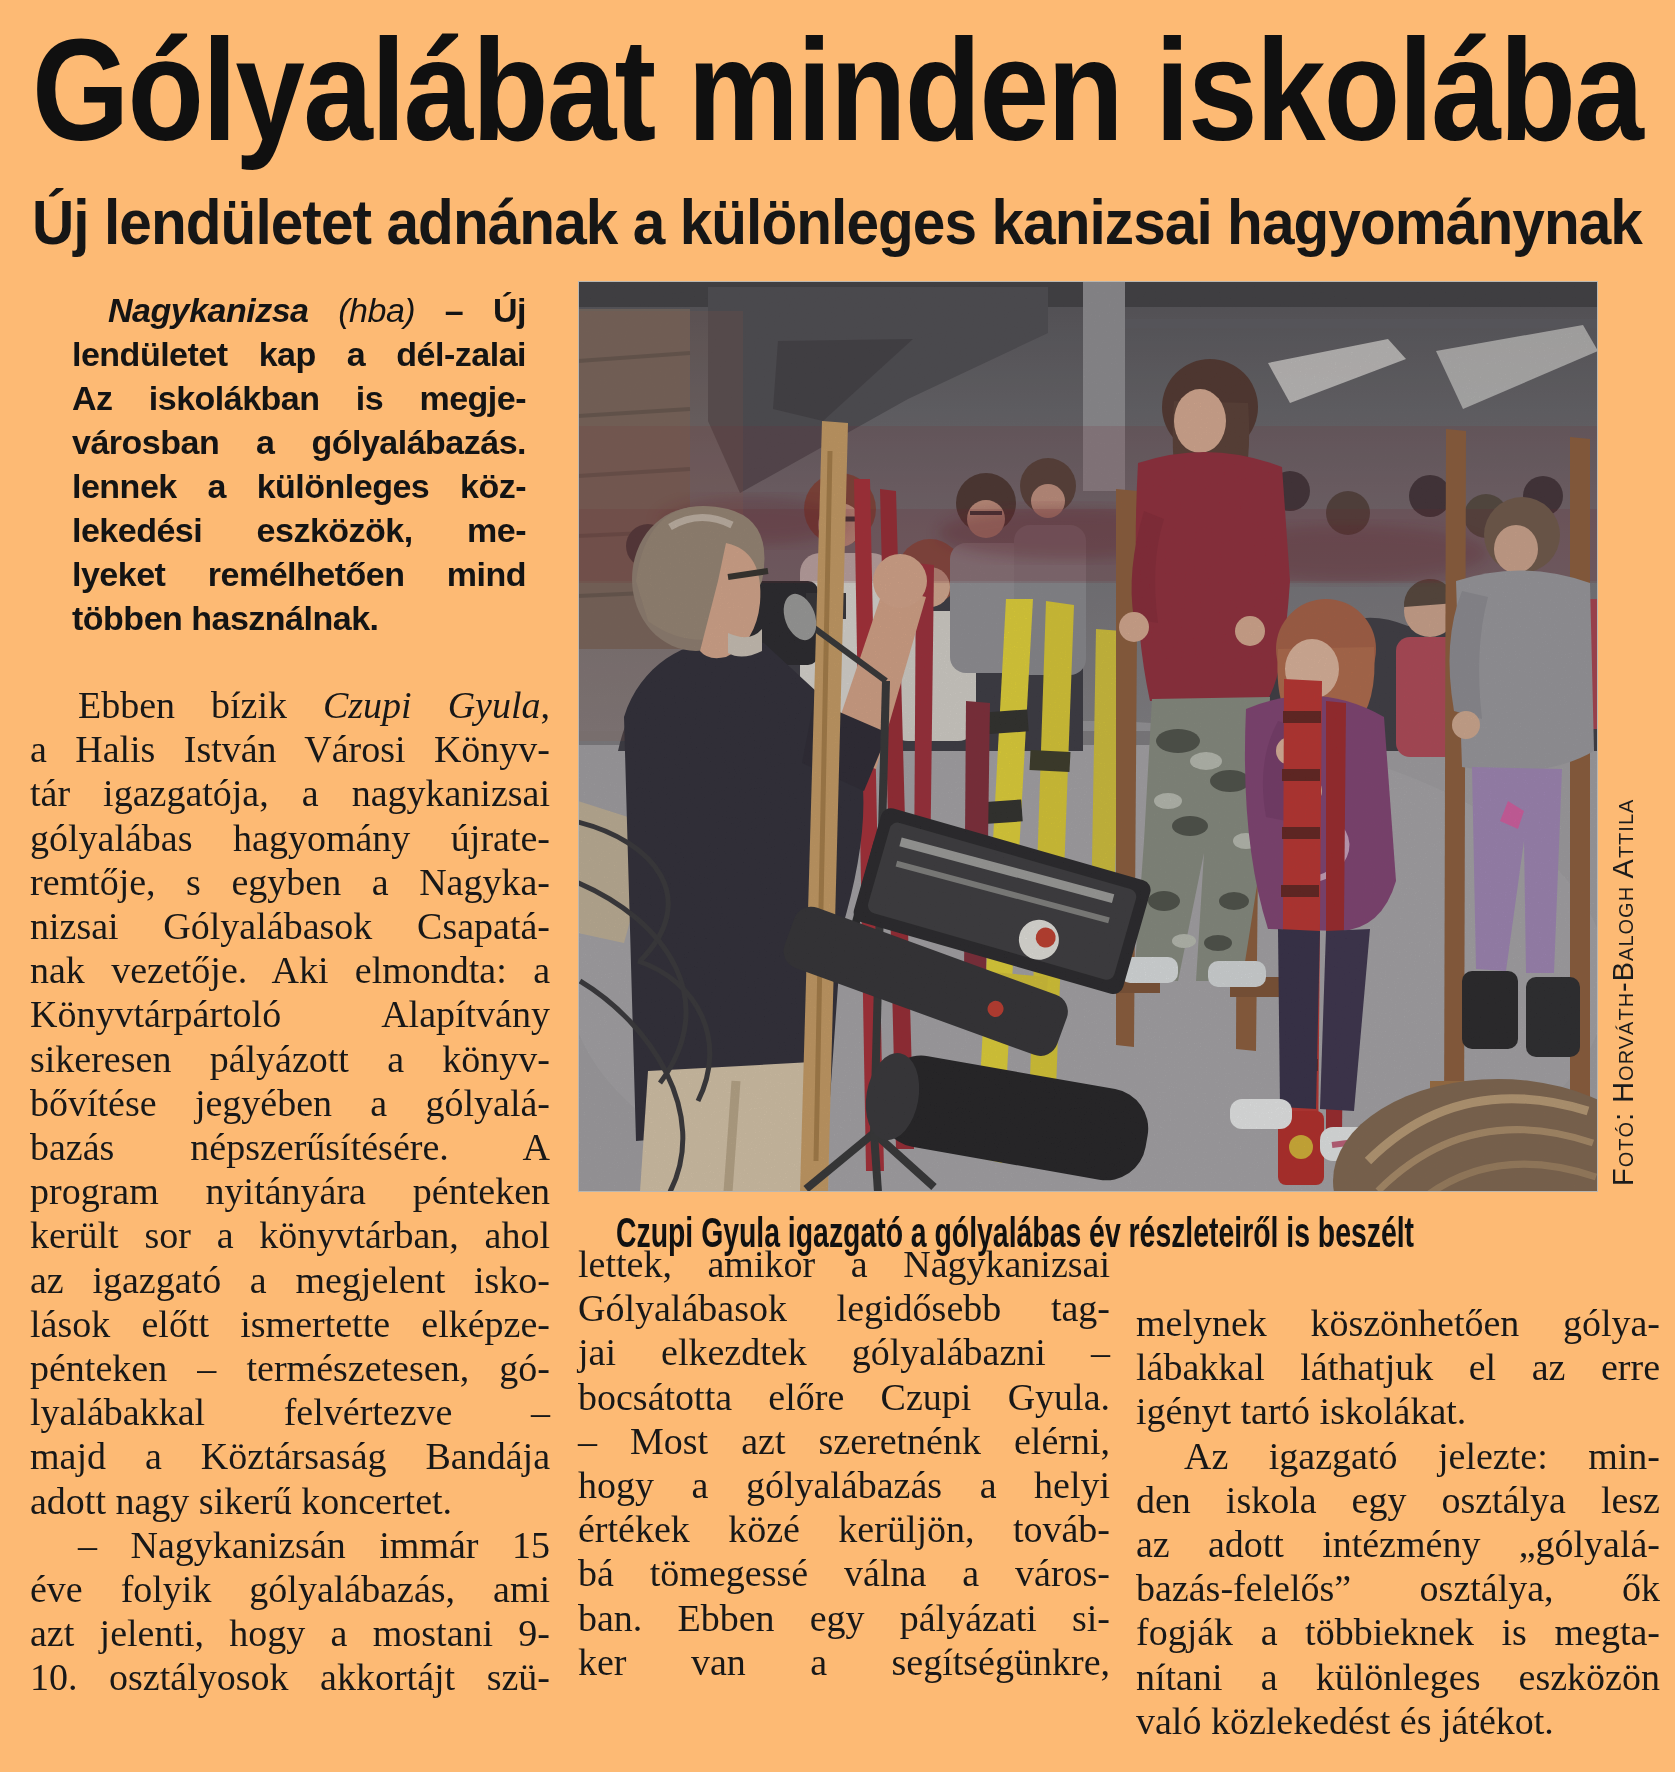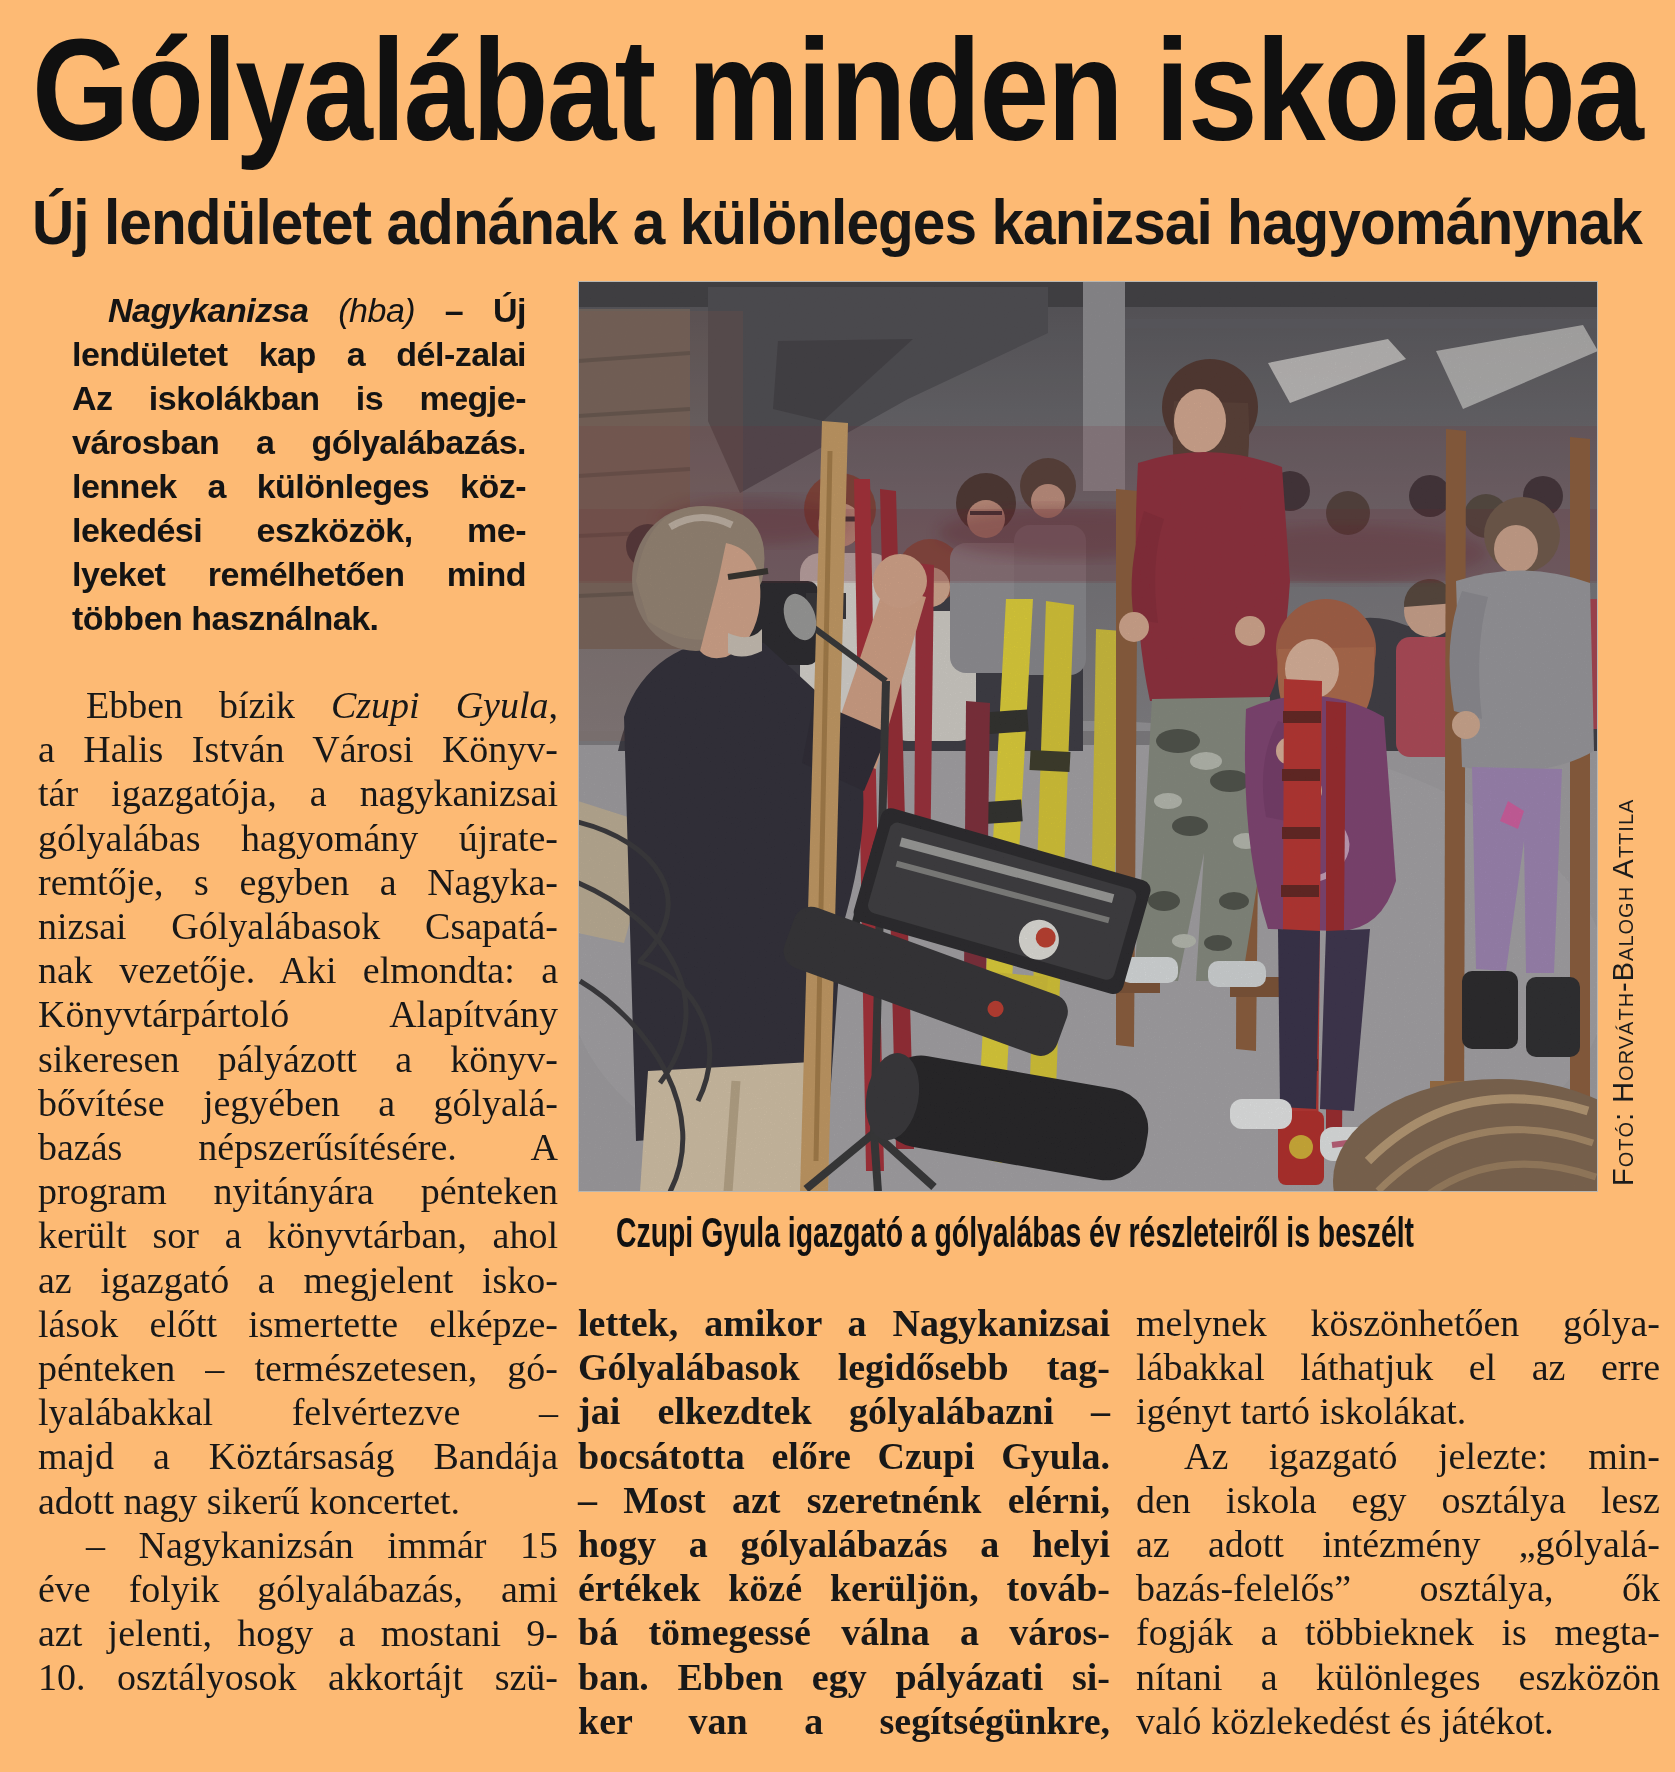--- a/index.html
+++ b/index.html
@@ -31,22 +31,22 @@
     margin-left:24px;
   }
   .lead .tl.ind{ text-indent:36px; }
   .s-i{ font-style:italic; font-weight:normal; }
   .s-bi{ font-style:italic; font-weight:bold; }
   .s-it{ font-style:italic; }
   .bodycol .tl{
     font-family:"Liberation Serif",serif;
     font-size:38px; line-height:44.2px; color:#181818; white-space:normal;
   }
-  .col1{ position:absolute; left:38px;   top:683px;  width:520px; }
-  .col2{ position:absolute; left:578px;  top:1301px; width:532px;font-weight:bold; }
+  .col1{ position:absolute; left:30px;   top:683px;  width:520px; }
+  .col2{ position:absolute; left:578px;  top:1242px; width:532px; }
   .col3{ position:absolute; left:1136px; top:1301px; width:524px; }
   
   .photo{ position:absolute; left:578px; top:281px; width:1020px; height:911px; margin:0; }
   .photo svg{ display:block; width:100%; height:100%; }
   .caption{ position:absolute; left:580px; top:1206px; width:1016px; height:52px; overflow:visible;margin-left:36px; }
   .caption-inner{
     display:inline-block; transform:scaleX(0.66); transform-origin:0 50%;
     font-family:"Liberation Sans",sans-serif; font-weight:bold;
     font-size:43px; line-height:52px; color:#111; white-space:nowrap;
   }

